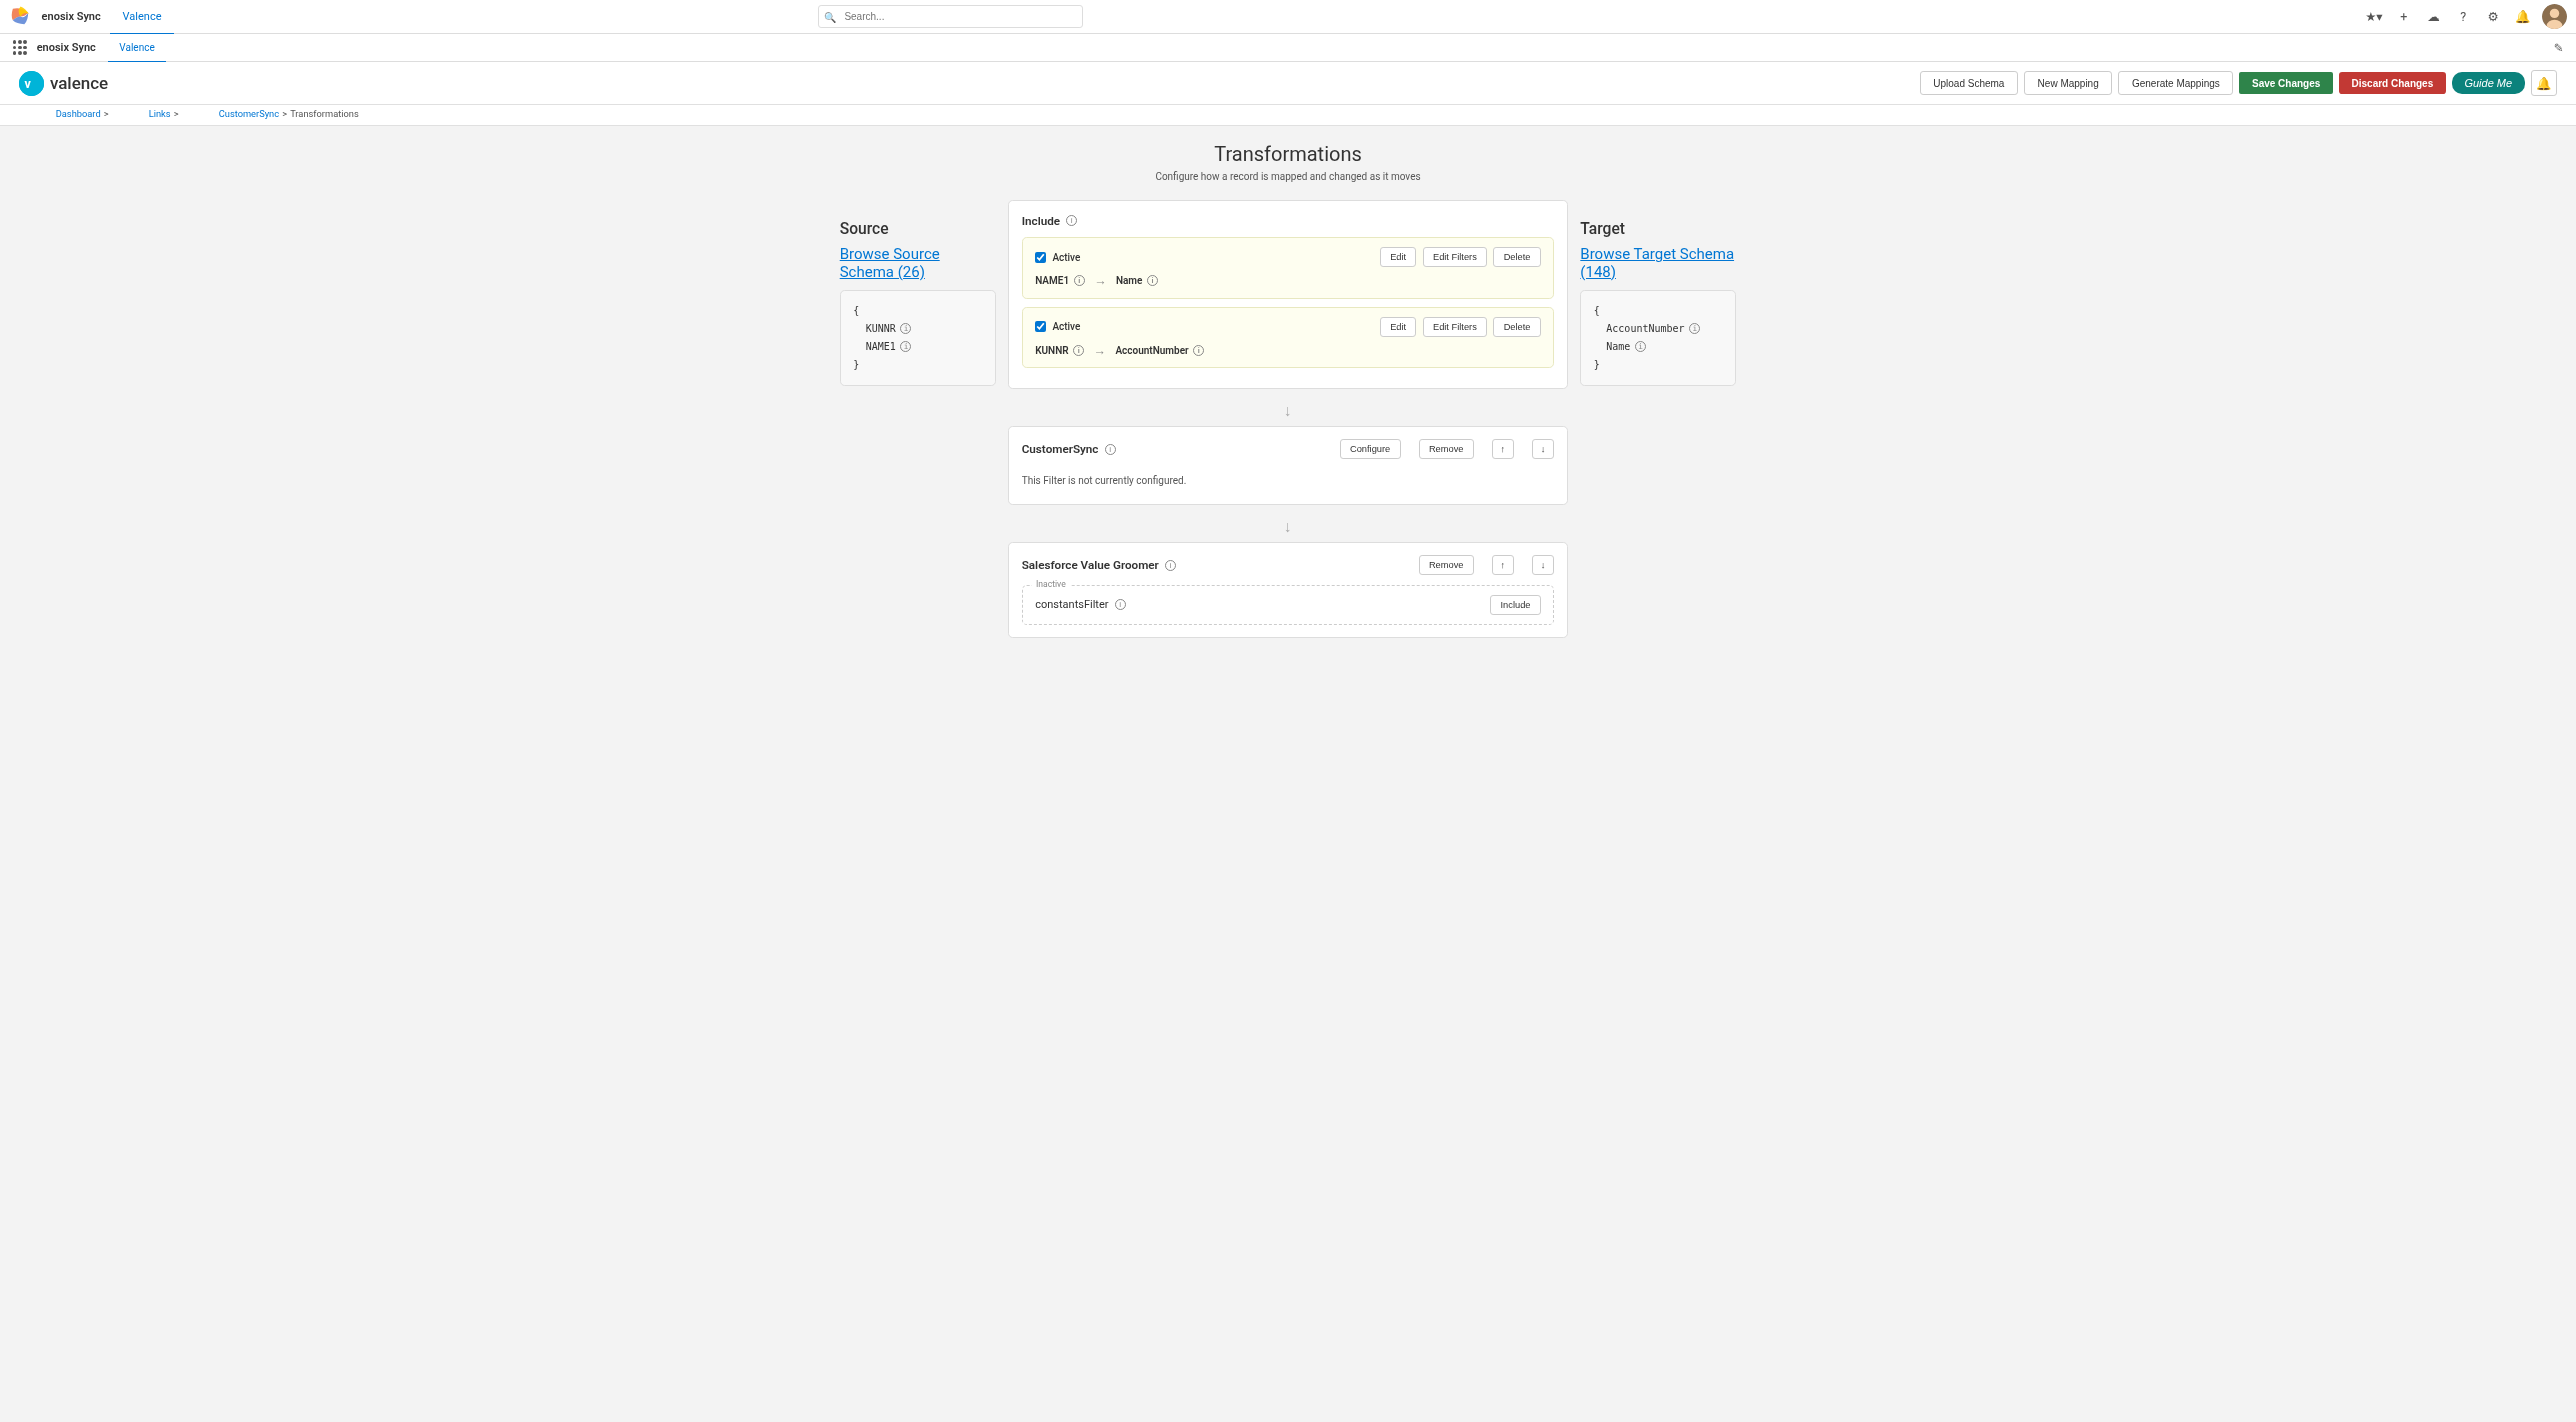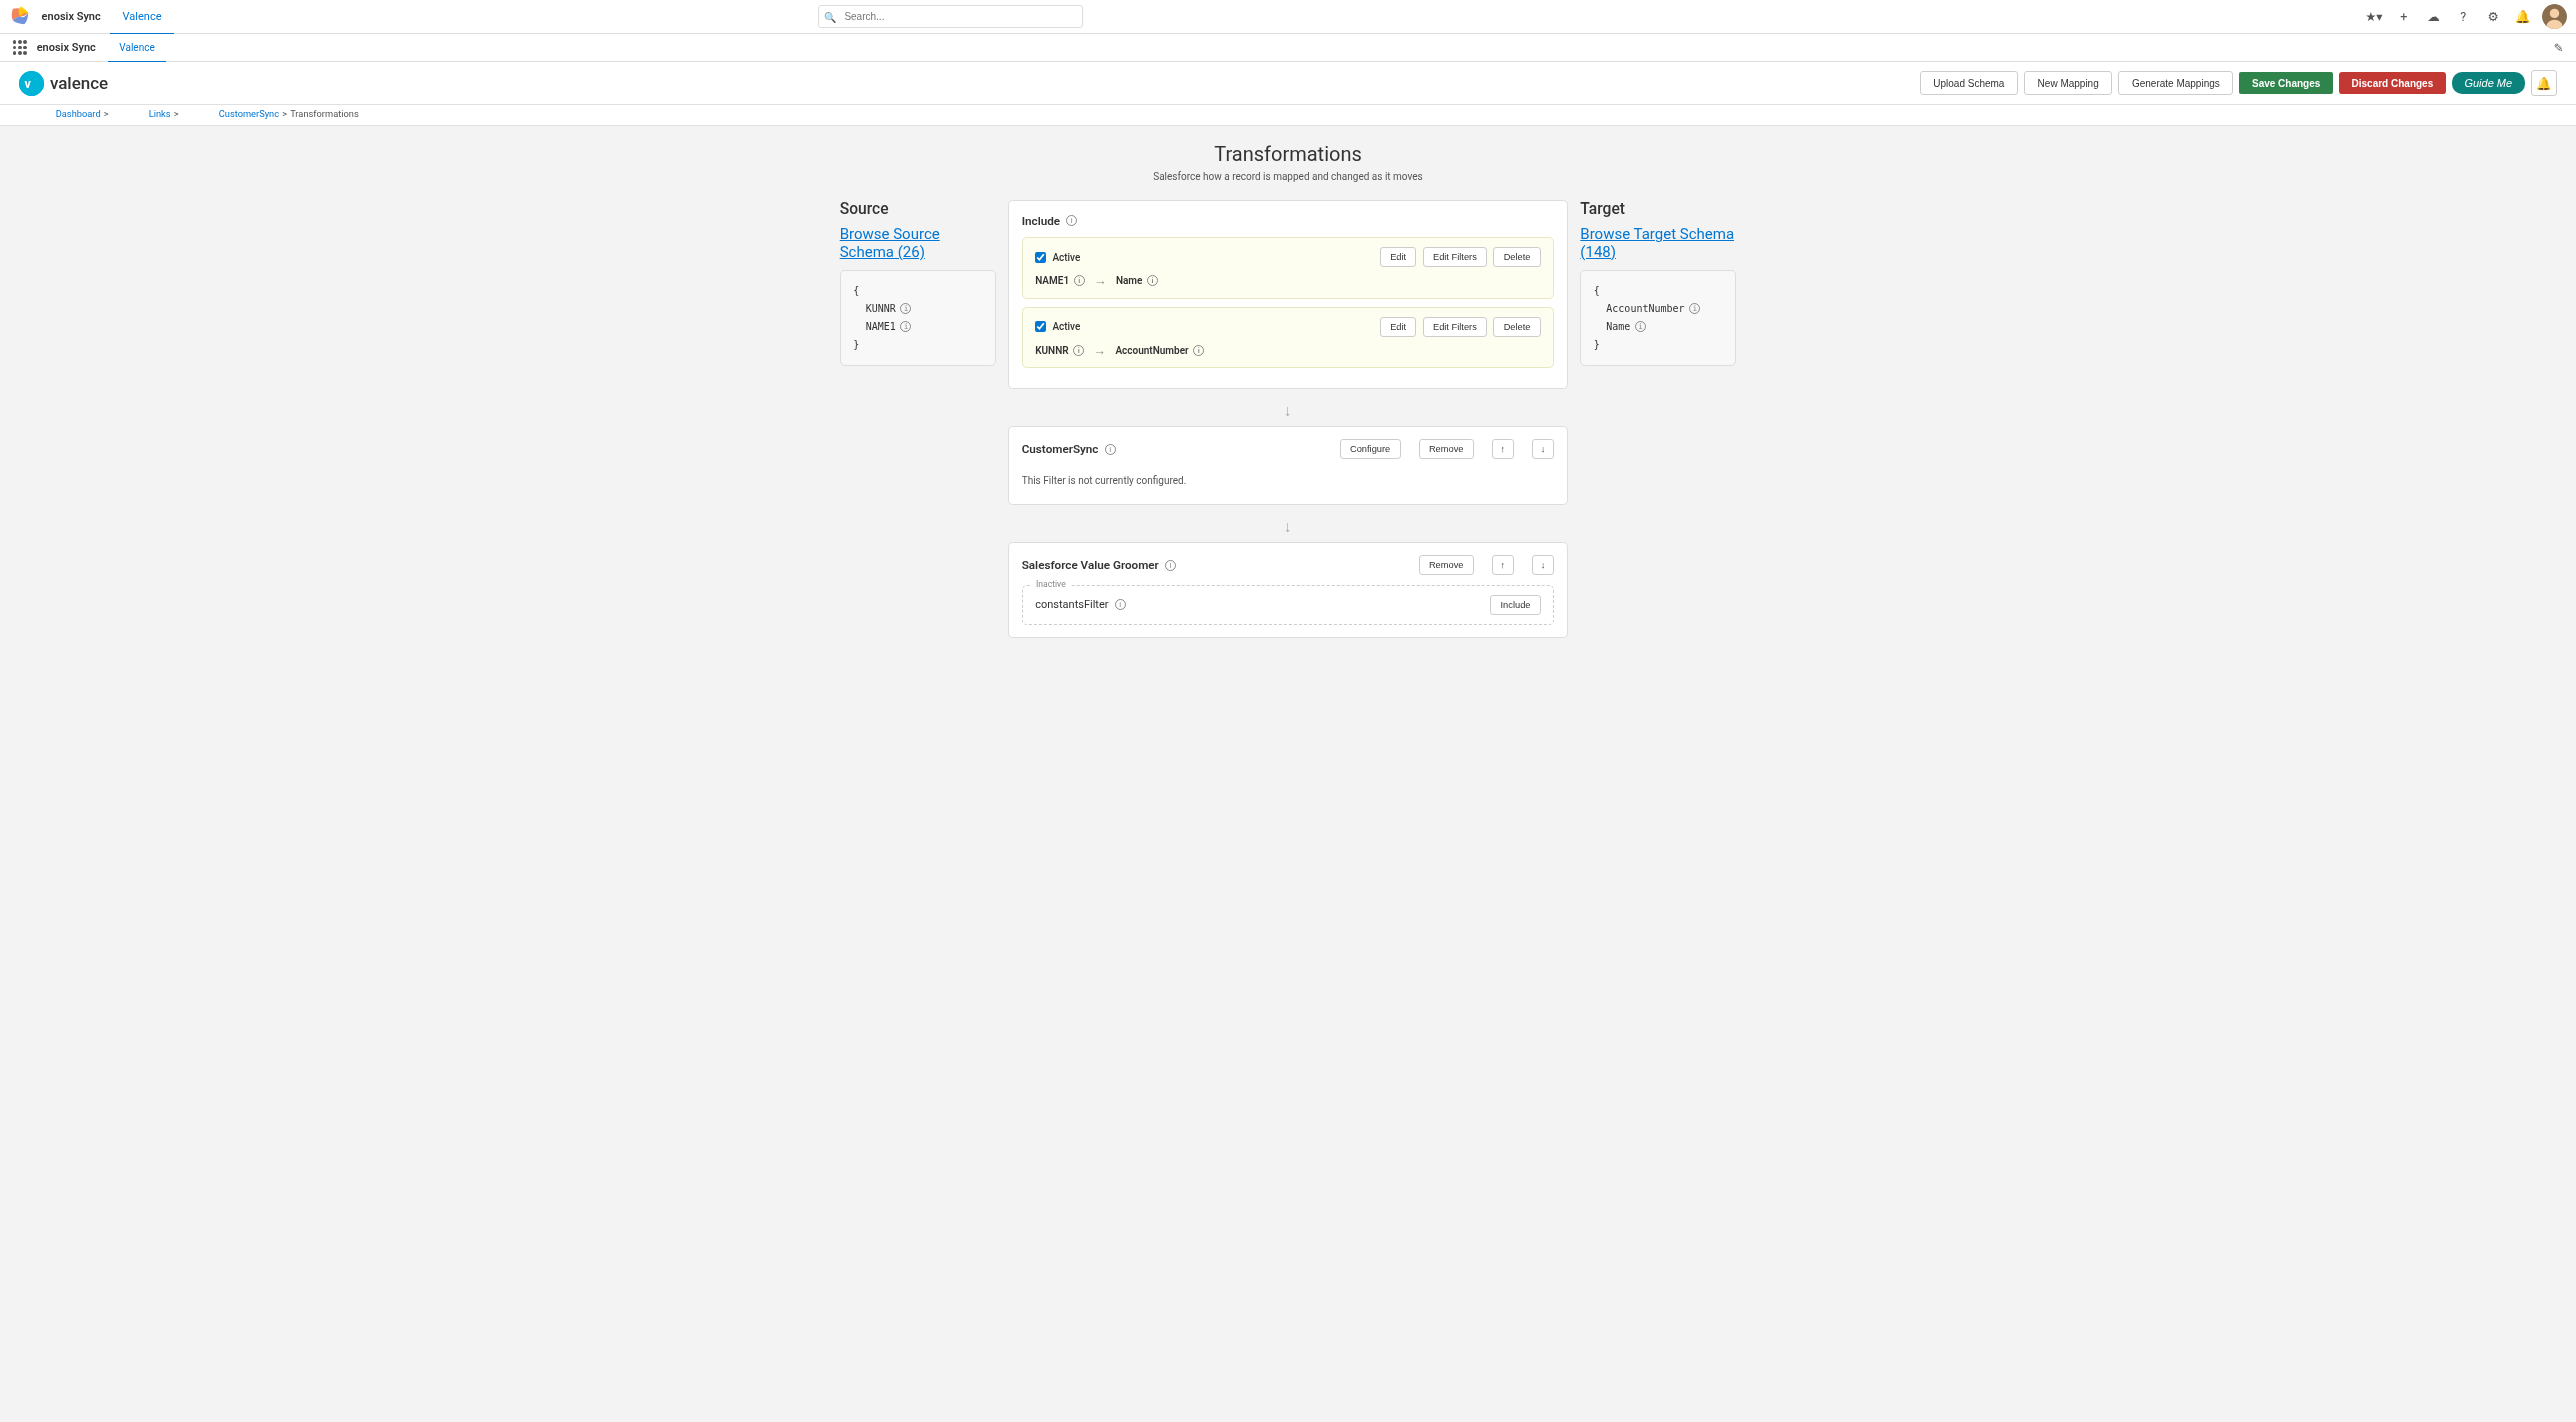--- a/index.html
+++ b/index.html
@@ -191,20 +191,21 @@
     .three-col {
       display: flex;
       gap: 12.5px;
       align-items: flex-start;
     }
 
     
     .side-panel {
       width: 156px;
       flex-shrink: 0;
+      margin-top: 20px;
     }
     .side-panel-title {
       font-size: 15.6px;
       font-weight: 500;
       margin-bottom: 6.2px;
       color: #333;
     }
     .browse-link {
       color: #0176d3;
       font-size: 15px;
@@ -446,21 +447,21 @@
   <span>&gt;</span>
   <a class="breadcrumb-link">Links</a>
   <span>&gt;</span>
   <a class="breadcrumb-link">CustomerSync</a>
   <span>&gt;</span>
   <span>Transformations</span>
 </div>
 
 <div class="page-content">
   <h1 class="page-title">Transformations</h1>
-  <p class="page-subtitle">Salesforce how a record is mapped and changed as it moves</p>
+  <p class="page-subtitle">Configure how a record is mapped and changed as it moves</p>
 
   <div class="three-col">
 
     <div class="side-panel">
       <div class="side-panel-title">Source</div>
       <a class="browse-link">Browse Source Schema (26)</a>
       <div class="schema-box">
         <div>{</div>
         <div class="schema-key">
           <span>KUNNR</span>

